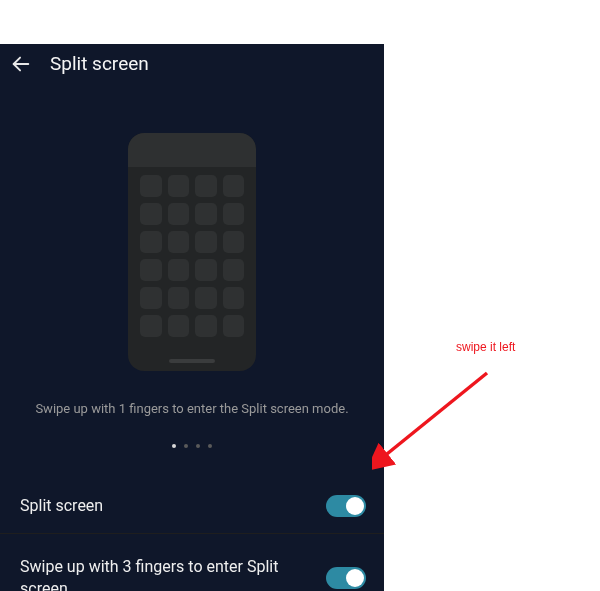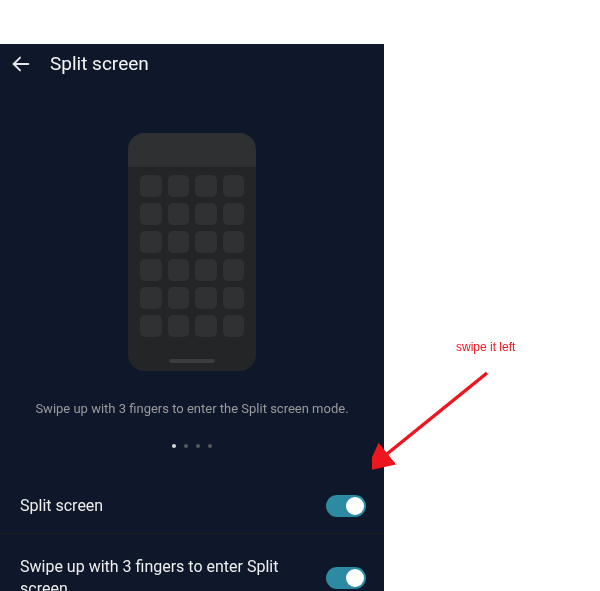--- a/index.html
+++ b/index.html
@@ -176,21 +176,21 @@
           <div class="cell"></div>
         <div class="cell"></div>
           <div class="cell"></div>
           <div class="cell"></div>
           <div class="cell"></div>
       </div>
       <div class="mock-bar"></div>
     </div>
   </div>
 
-  <div class="hint">Swipe up with 3 fingers to enter the Split screen mode.</div>
+  <div class="hint">Swipe up with 1 fingers to enter the Split screen mode.</div>
 
   <div class="pager">
     <span class="dot active"></span>
     <span class="dot"></span>
     <span class="dot"></span>
     <span class="dot"></span>
   </div>
 
   <div class="row row-1">
     <span class="row-label">Split screen</span>

